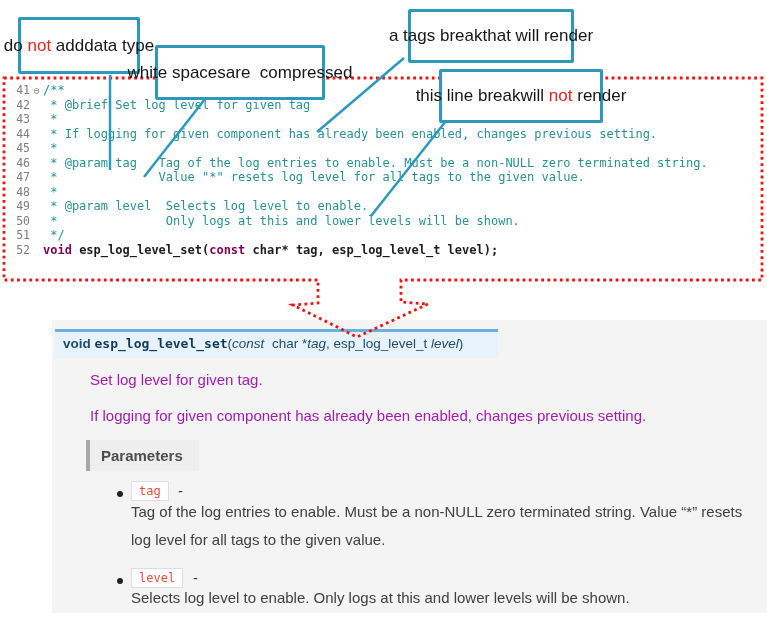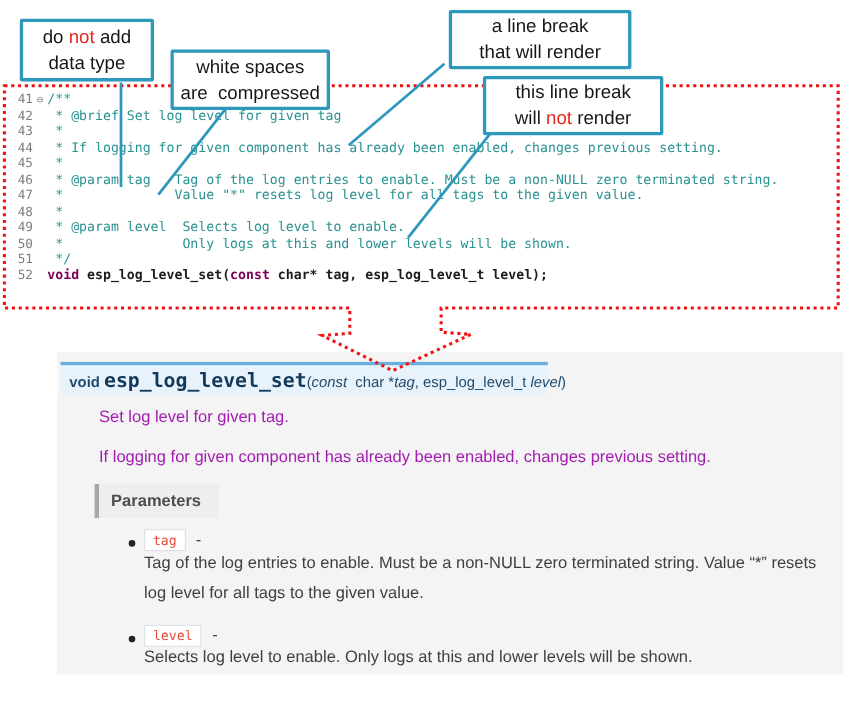--- a/index.html
+++ b/index.html
@@ -5,21 +5,21 @@
   html,body { margin:0; padding:0; background:#ffffff; }
   #stage {
     position:relative; width:767px; height:637px; overflow:hidden;
     background:#ffffff; font-family:"Liberation Sans", sans-serif;
   }
 
   
   .callout {
     position:absolute; box-sizing:border-box; background:#ffffff;
     border:3px solid #2e98bc; border-radius:2px; z-index:30;
-    display:flex; flex-direction:column; justify-content:center; align-items:center;
+    display:flex; flex-direction:row; justify-content:center; align-items:center;
     font-size:17px; line-height:24px; color:#161616; text-align:center;
   }
   .callout .cline { white-space:pre; }
   .red-word { color:#e8251c; }
 
   
   #editor {
     position:absolute; left:4px; top:78px; width:758px; height:202px;
     padding-top:5px; box-sizing:border-box; z-index:10;
     font-family:"DejaVu Sans Mono","Liberation Mono",monospace;
@@ -42,21 +42,21 @@
     position:absolute; left:52px; top:320px; width:715px; height:293px;
     background:#f4f4f4; z-index:5;
   }
   #sigband {
     position:absolute; left:3px; top:9px; width:443px; height:29px;
     box-sizing:border-box; background:#e7f2fa; border-top:3px solid #6ab0de;
     padding:4px 0 0 8px; font-size:13.5px; color:#1f4a6e; white-space:pre;
   }
   #sigband .sig-kw   { font-weight:bold; }
   #sigband .sig-name { font-family:"DejaVu Sans Mono","Liberation Mono",monospace;
-                       font-weight:bold; color:#12395c; font-size:18px; }
+                       font-weight:bold; color:#12395c; font-size:13px; }
   #sigband .sig-it   { font-style:italic; }
   .doc-text { position:absolute; left:38px; font-size:15px; color:#a21caf; white-space:nowrap; }
   #paramsbox {
     position:absolute; left:34px; top:120px; display:inline-block;
     background:#eeeeee; border-left:4px solid #a8a8a8;
     padding:7px 16px 7px 11px; font-size:15px; font-weight:bold; color:#4d4d4d;
   }
   .bullet { position:absolute; width:6px; height:6px; border-radius:50%; background:#222222; }
   .chip {
     position:absolute; font-family:"DejaVu Sans Mono","Liberation Mono",monospace;
@@ -161,27 +161,27 @@
     <line x1="205" y1="99" x2="144" y2="177" stroke="#2e98bc" stroke-width="2.5"></line>
     <line x1="404" y1="58" x2="317" y2="132" stroke="#2e98bc" stroke-width="2.5"></line>
     <line x1="446" y1="121" x2="371" y2="216" stroke="#2e98bc" stroke-width="2.5"></line>
   </svg>
 
   <div class="callout" style="left:18px; top:17px; width:122px; height:57px;">
     <span class="cline"><span>do </span><span class="red-word">not</span><span> add</span></span>
     <span class="cline">data type</span>
   </div>
 
-  <div class="callout" style="left:155px; top:45px; width:145px; height:55px;">
+  <div class="callout" style="left:155px; top:45px; width:170px; height:55px;">
     <span class="cline">white spaces</span>
     <span class="cline">are  compressed</span>
   </div>
 
   <div class="callout" style="left:408px; top:9px; width:166px; height:54px;">
-    <span class="cline">a line break</span>
+    <span class="cline">a tags break</span>
     <span class="cline">that will render</span>
   </div>
 
   <div class="callout" style="left:407px; top:69px; width:164px; height:54px;margin-left:32px;">
     <span class="cline">this line break</span>
     <span class="cline"><span>will </span><span class="red-word">not</span><span> render</span></span>
   </div>
 
 </div>
 

